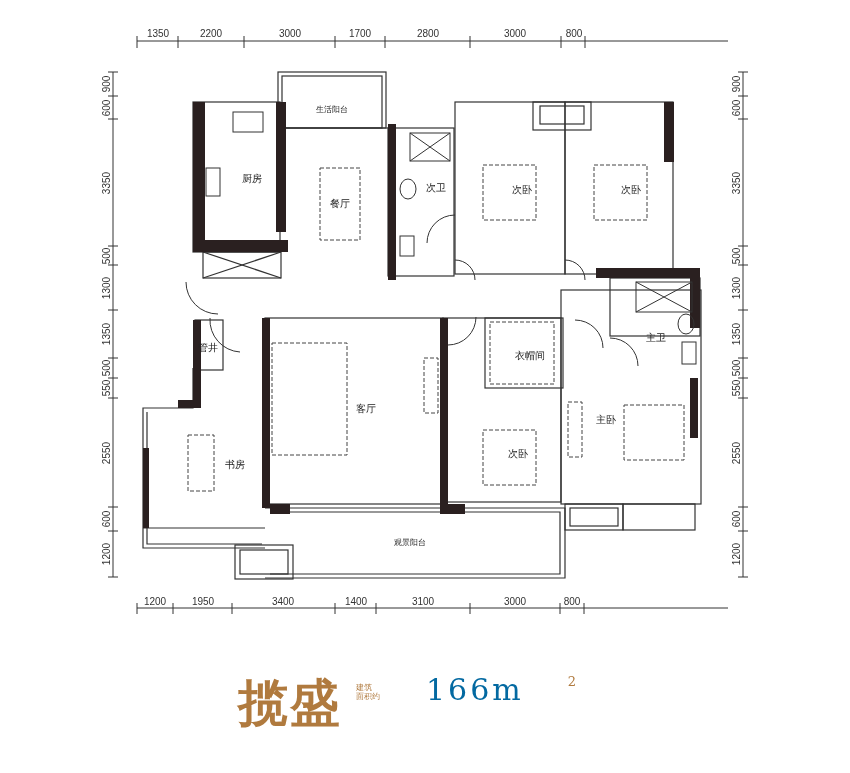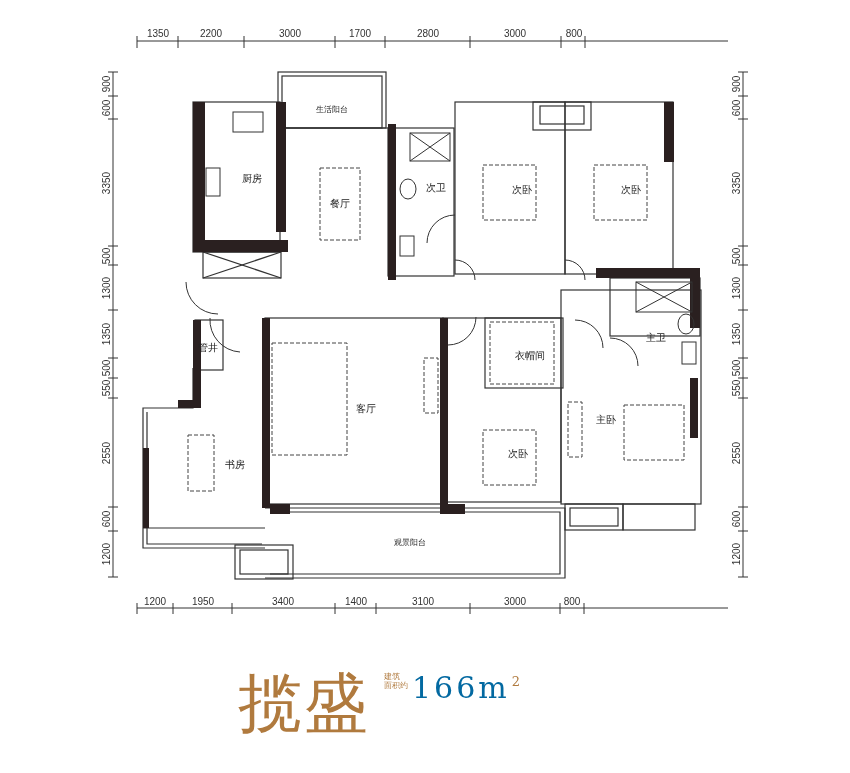--- a/index.html
+++ b/index.html
@@ -2,23 +2,23 @@
 <html><head>
 <meta charset="utf-8">
 <style>
   html, body { margin: 0; padding: 0; background: #ffffff; }
   body { width: 850px; height: 773px; position: relative; overflow: hidden; font-family: "DejaVu Sans", sans-serif; }
   #plan { position: absolute; left: 0; top: 0; }
   .dim-text { font-family: "Liberation Sans", sans-serif; font-size: 10px; fill: #333; }
   .room-label { font-family: "DejaVu Sans", sans-serif; font-size: 10px; fill: #222; }
   .room-label-sm { font-family: "DejaVu Sans", sans-serif; font-size: 8px; fill: #222; }
   .title-block { position: absolute; left: 238px; top: 672px; height: 80px; display: flex; align-items: flex-start; }
-  .title-main { font-family: "DejaVu Serif", serif; font-weight: normal; font-size: 64px; color: #b07a3e; line-height: 62px; letter-spacing: 2px; text-align: right; }
+  .title-main { font-family: "DejaVu Serif", serif; font-weight: bold; font-size: 50px; color: #b07a3e; line-height: 62px; letter-spacing: 2px; text-align: right; }
   .title-right { margin-left: 14px; display: flex; flex-direction: column; }
-  .area-row { display: flex; height: 34px; }
+  .area-row { display: flex; align-items: flex-end; height: 34px; gap: 42px; }
   .area-label { display: flex; flex-direction: column; font-family: "DejaVu Serif", serif; font-size: 8px; color: #b07a3e; line-height: 9px; margin-right: 4px; margin-bottom: 5px; }
   .area-value { font-family: "DejaVu Serif", serif; font-size: 30px; color: #0369a1; line-height: 32px; letter-spacing: 3px; }
   .area-sup { font-family: "DejaVu Serif", serif; font-size: 13px; color: #b07a3e; align-self: flex-start; margin-left: 2px; margin-top: 2px; }
   .layout-type { font-family: "DejaVu Serif", serif; font-size: 26px; color: #b07a3e; line-height: 30px; letter-spacing: 3px; margin-top: 2px; }
 </style>
 </head>
 <body>
 
 <svg id="plan" width="850" height="660" viewBox="0 0 850 660">
 

